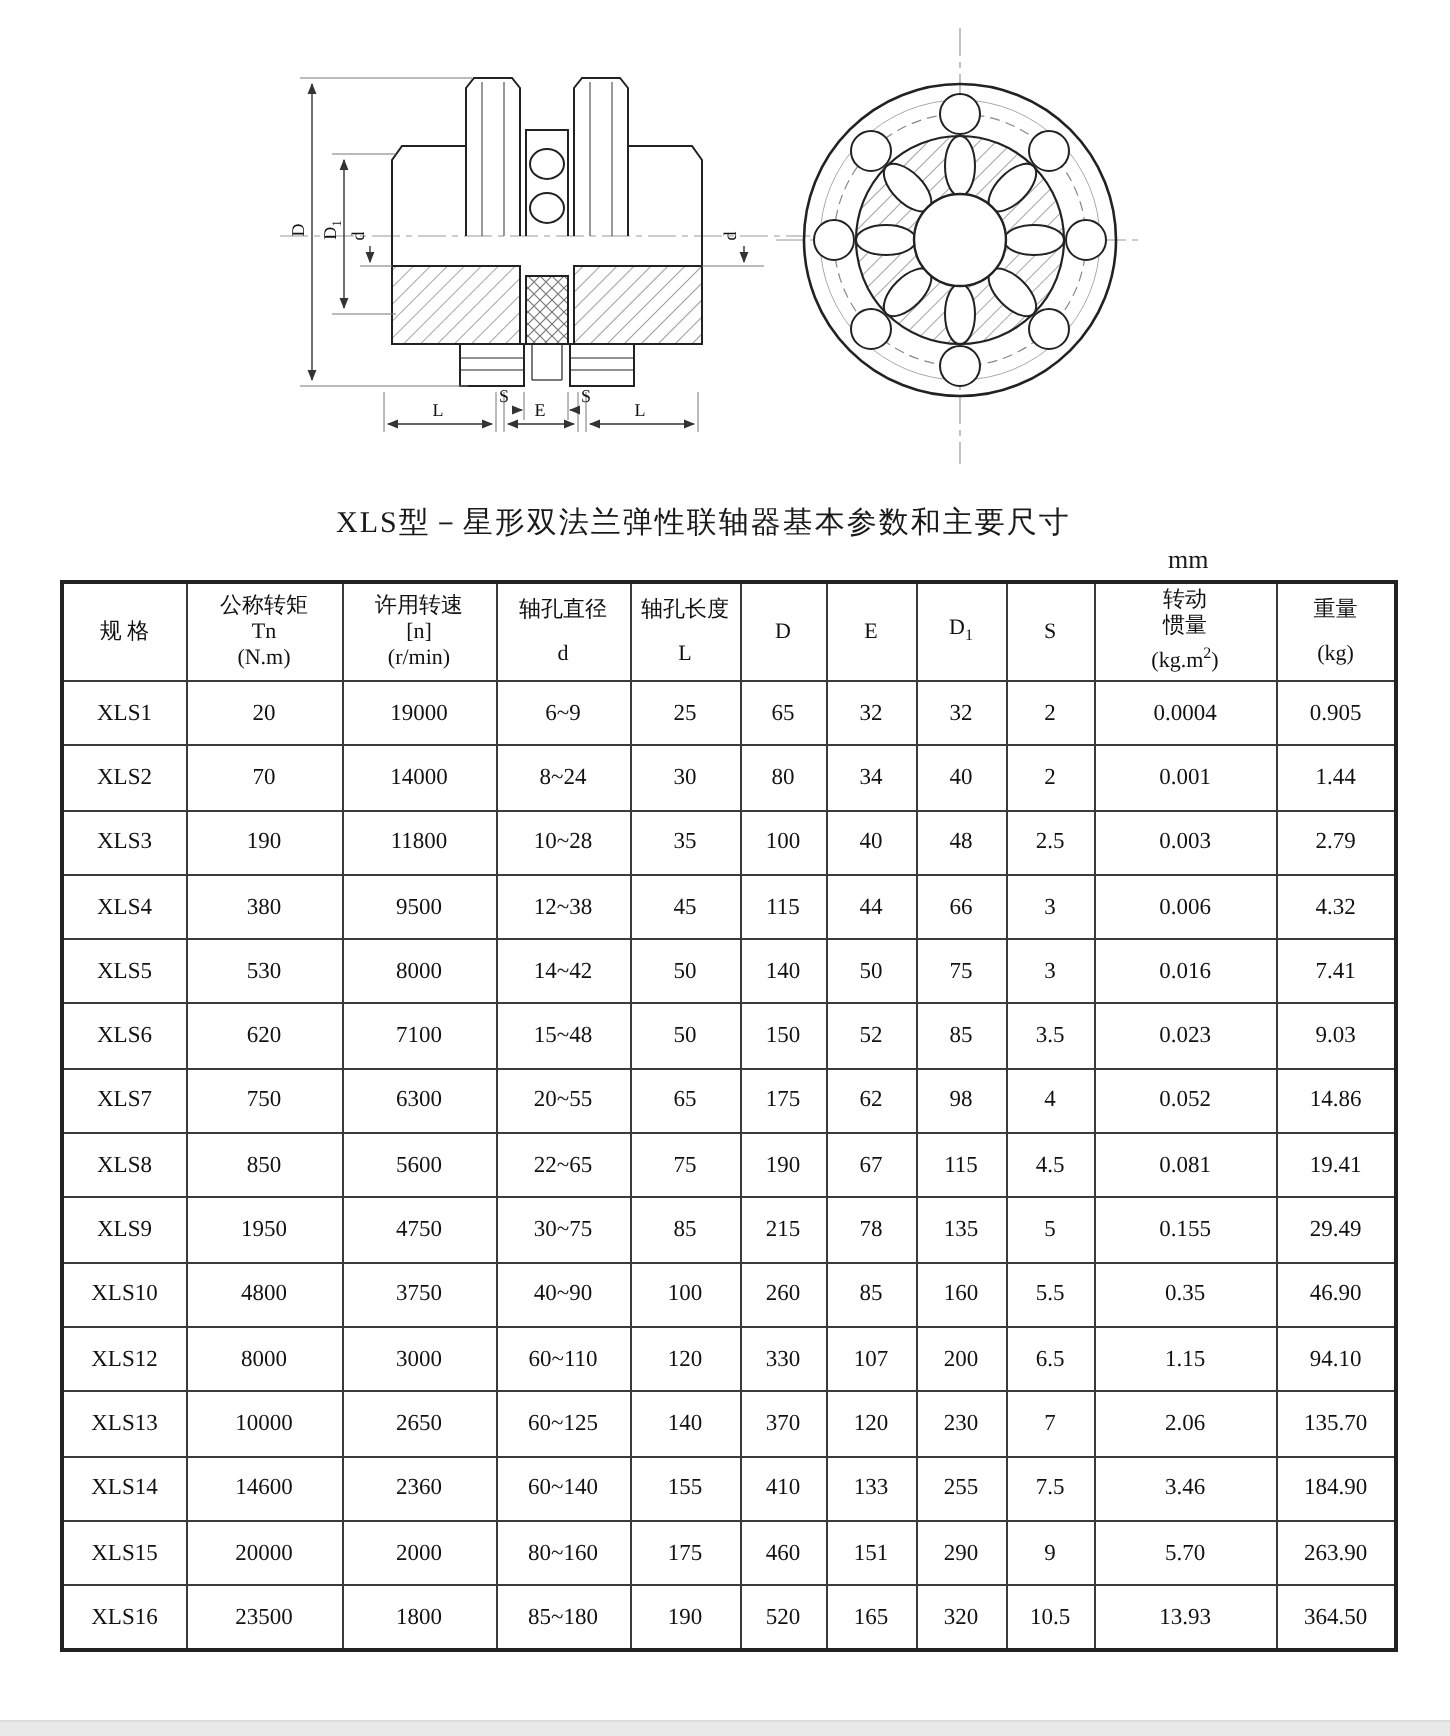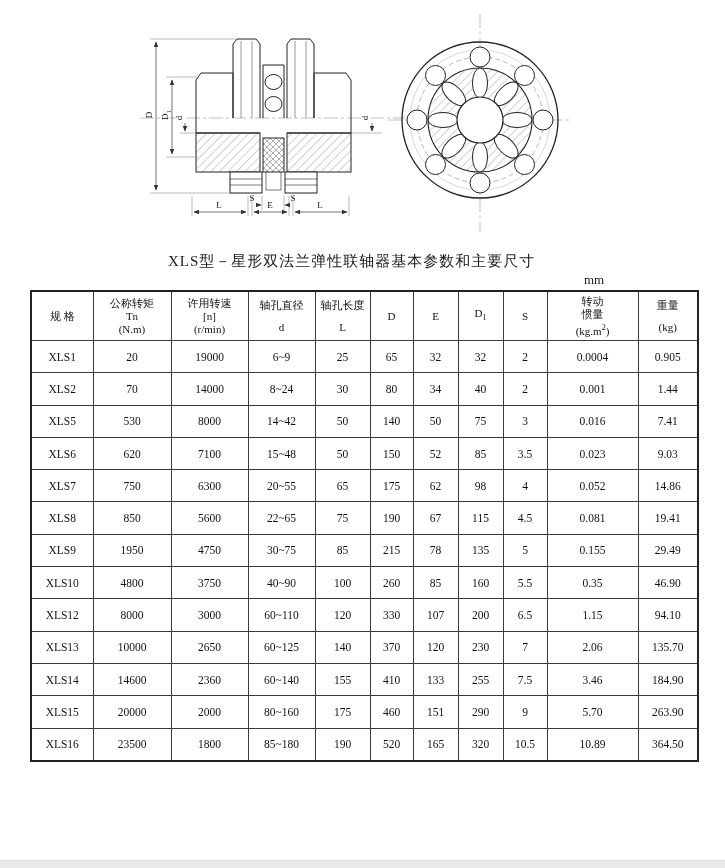--- a/index.html
+++ b/index.html
@@ -232,20 +232,46 @@
           <td>8~24</td>
           <td>30</td>
           <td>80</td>
           <td>34</td>
           <td>40</td>
           <td>2</td>
           <td>0.001</td>
           <td>1.44</td>
         </tr>
         <tr>
+          <td>XLS3</td>
+          <td>190</td>
+          <td>11800</td>
+          <td>10~28</td>
+          <td>35</td>
+          <td>100</td>
+          <td>40</td>
+          <td>48</td>
+          <td>2.5</td>
+          <td>0.003</td>
+          <td>2.79</td>
+        </tr>
+        <tr>
+          <td>XLS4</td>
+          <td>380</td>
+          <td>9500</td>
+          <td>12~38</td>
+          <td>45</td>
+          <td>115</td>
+          <td>44</td>
+          <td>66</td>
+          <td>3</td>
+          <td>0.006</td>
+          <td>4.32</td>
+        </tr>
+        <tr>
           <td>XLS5</td>
           <td>530</td>
           <td>8000</td>
           <td>14~42</td>
           <td>50</td>
           <td>140</td>
           <td>50</td>
           <td>75</td>
           <td>3</td>
           <td>0.016</td>
@@ -371,20 +397,20 @@
         <tr>
           <td>XLS16</td>
           <td>23500</td>
           <td>1800</td>
           <td>85~180</td>
           <td>190</td>
           <td>520</td>
           <td>165</td>
           <td>320</td>
           <td>10.5</td>
-          <td>10.89</td>
+          <td>13.93</td>
           <td>364.50</td>
         </tr>
       </tbody>
   </table>
 
   <div id="bottom-strip"></div>
 </div>
 
 </body></html>

